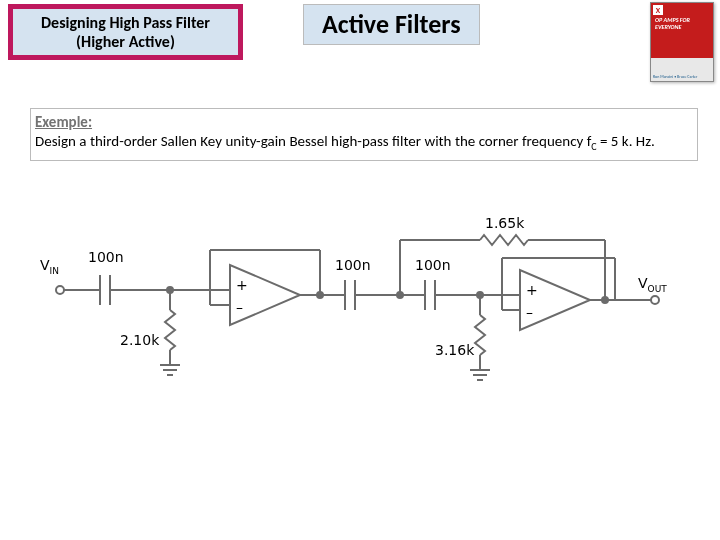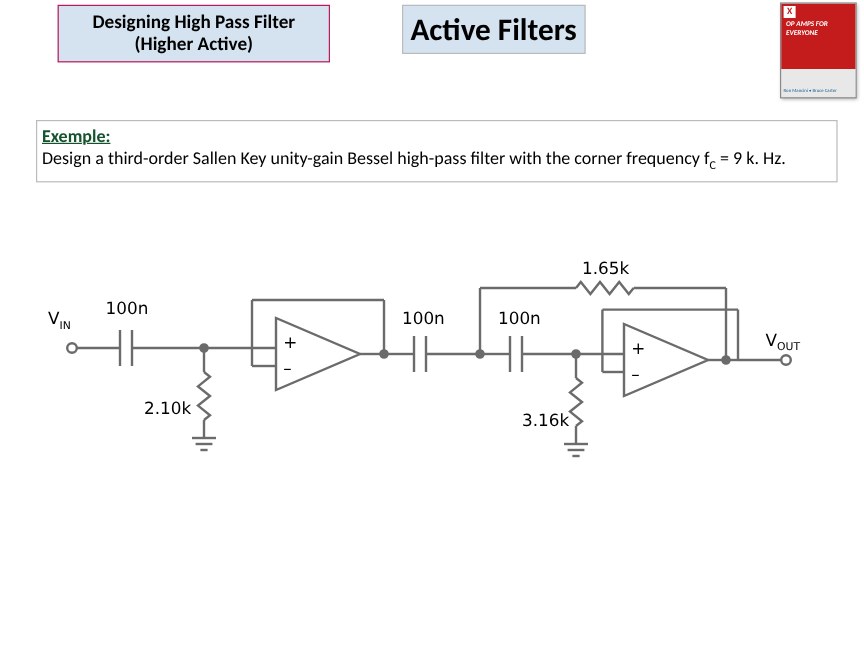--- a/index.html
+++ b/index.html
@@ -11,35 +11,34 @@
     background: #fff;
     position: relative;
   }
   .header-row {
     display: flex;
     align-items: flex-start;
     padding: 4px 8px 0 8px;
   }
   .left-heading {
     background: #d5e3f0;
-    border: 1px solid #be185d;
+    border: 5px solid #be185d;
     padding: 4px 10px;
     font-size: 16px;
     font-weight: bold;
     text-align: center;
     line-height: 1.2;
     width: 205px;
-    margin-left: 40px;
   }
   .main-title {
     background: #d5e3f0;
     border: 1px solid #bbb;
     font-size: 26px;
     font-weight: bold;
-    padding: 4px 6px;
+    padding: 4px 18px;
     margin-left: 60px;
     line-height: 1.2;
   }
   .book-cover {
     position: absolute;
     right: 6px;
     top: 2px;
     width: 62px;
     height: 78px;
     background: linear-gradient(180deg,#c41c1c 0%,#c41c1c 70%,#e8e8e8 70%,#e8e8e8 100%);
@@ -75,21 +74,21 @@
   }
   .example-box {
     margin: 48px 22px 0 30px;
     border: 1px solid #bbb;
     padding: 4px 4px 6px 4px;
     font-size: 15px;
     line-height: 1.25;
   }
   .example-label {
     text-decoration: underline;
-    color: #14532d;
+    color: #737373;
     font-weight: bold;
   }
   .sub { font-size: 10px; vertical-align: sub; }
   .circuit {
     position: absolute;
     left: 40px;
     top: 210px;
     width: 640px;
     height: 200px;
   }
@@ -115,21 +114,21 @@
 </div>
 
 <div class="book-cover">
   <div class="logo">X</div>
   <div class="title">OP AMPS FOR EVERYONE</div>
   <div class="bottom">Ron Mancini • Bruce Carter</div>
 </div>
 
 <div class="example-box">
   <span class="example-label">Exemple:</span><br>
-  <span>Design a third-order Sallen Key unity-gain Bessel high-pass filter with the corner frequency f</span><span class="sub">C</span><span> = 9 k. Hz.</span>
+  <span>Design a third-order Sallen Key unity-gain Bessel high-pass filter with the corner frequency f</span><span class="sub">C</span><span> = 5 k. Hz.</span>
 </div>
 
 <div class="circuit">
 <svg viewBox="0 0 640 200">
   <g stroke="#6b6b6b" stroke-width="2" fill="none">
 
     <line x1="20" y1="80" x2="60" y2="80"></line>
 
     <line x1="60" y1="65" x2="60" y2="95"></line>
     <line x1="70" y1="65" x2="70" y2="95"></line>

